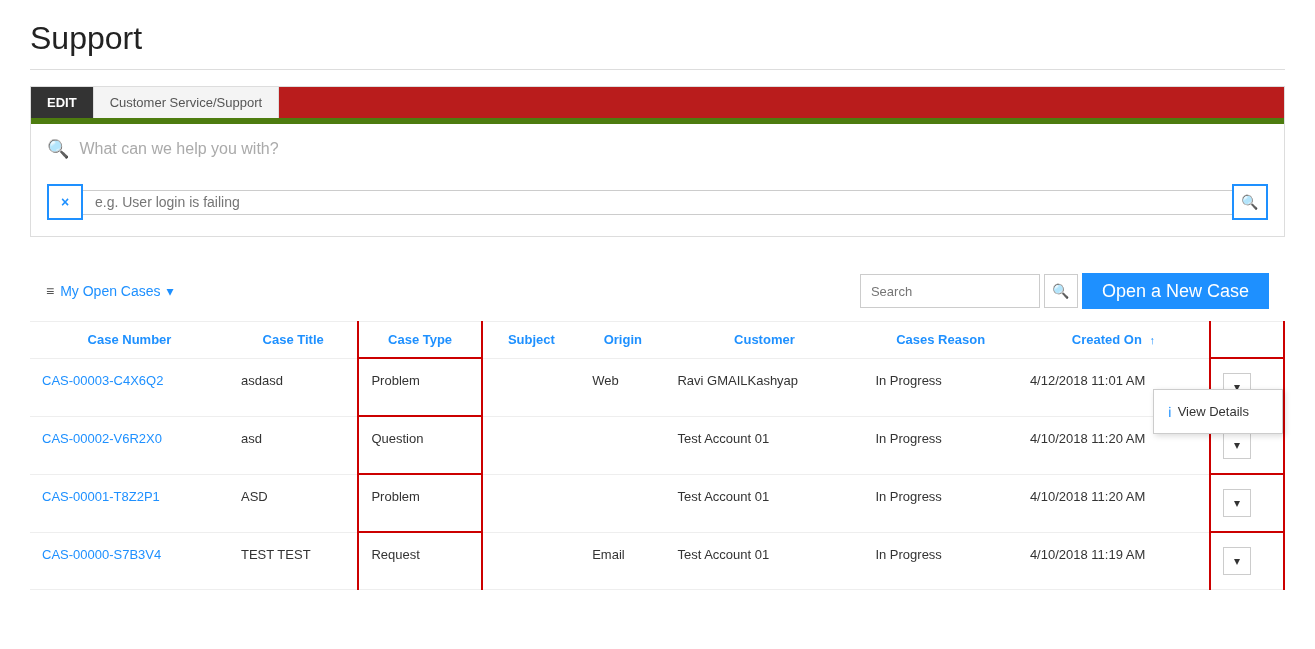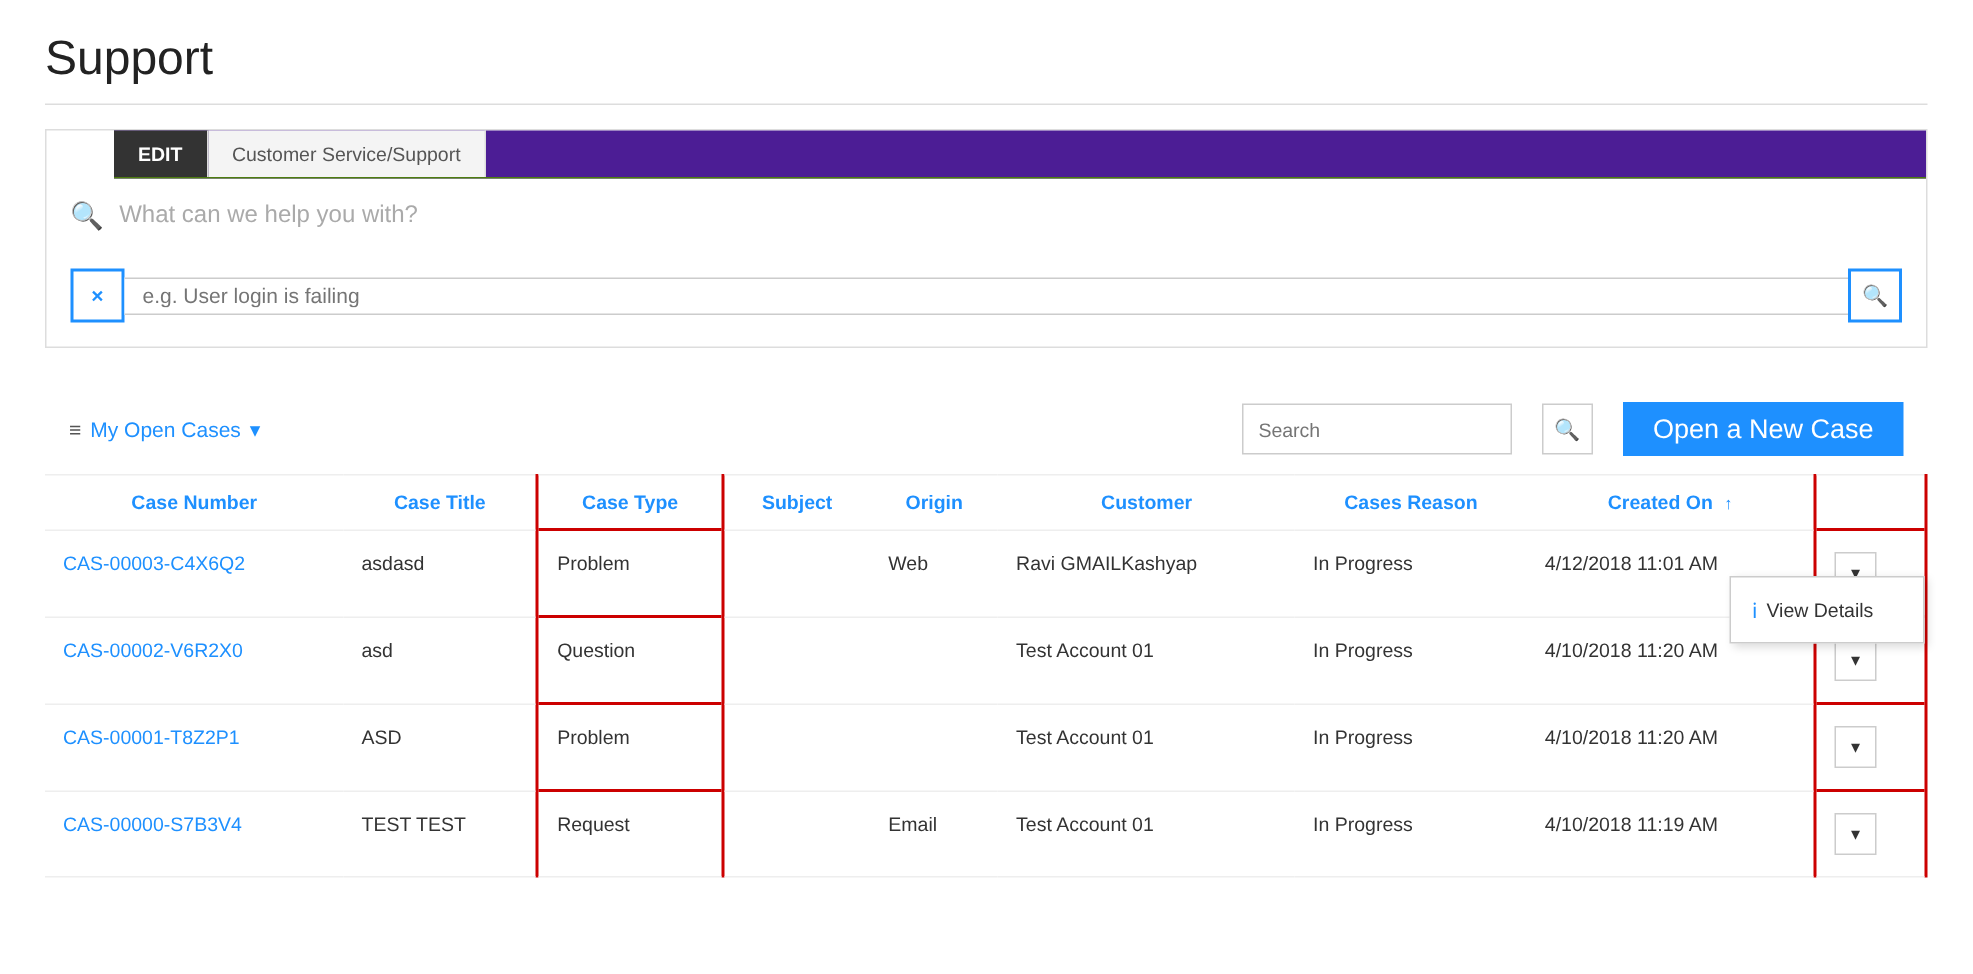--- a/index.html
+++ b/index.html
@@ -4,40 +4,40 @@
   <style>
     * { box-sizing: border-box; margin: 0; padding: 0; }
     body { font-family: 'Segoe UI', Arial, sans-serif; background: #fff; color: #333; font-size: 14px; }
 
     .page-wrapper { padding: 20px 30px; max-width: 1315px; }
 
     .page-title { font-size: 32px; font-weight: 300; color: #222; margin-bottom: 16px; padding-bottom: 12px; border-bottom: 1px solid #ddd; }
 
     .support-card { border: 1px solid #ddd; background: #fff; margin-bottom: 24px; }
 
-    .tab-bar { display: flex; background: #4c1d95; border-bottom: 1px solid #4d7c0f; margin-left: 45px; }
+    .tab-bar { display: flex; background: #b91c1c; border-bottom: 6px solid #4d7c0f; }
     .tab-item { padding: 8px 16px; font-size: 13px; cursor: pointer; border-right: 1px solid #ddd; }
     .tab-item.active { background: #333; color: #fff; font-weight: bold; }
     .tab-item.secondary { color: #555; background: #f4f4f4; }
 
     .search-hero { display: flex; align-items: center; padding: 14px 16px; gap: 10px; }
     .search-hero-icon { color: #555; font-size: 18px; }
     .search-hero-text { font-size: 16px; color: #aaa; }
 
     .search-bar-row { display: flex; align-items: center; padding: 10px 16px 16px; gap: 0; }
     .search-clear-btn { width: 36px; height: 36px; background: #fff; border: 2px solid #1e90ff; color: #1e90ff; display: flex; align-items: center; justify-content: center; cursor: pointer; font-size: 14px; font-weight: bold; flex-shrink: 0; }
     .search-input { flex: 1; height: 25px; border: 1px solid #ccc; border-left: none; border-right: none; padding: 0 12px; font-size: 14px; color: #999; outline: none; }
     .search-go-btn { width: 36px; height: 36px; background: #fff; border: 2px solid #1e90ff; color: #1e90ff; display: flex; align-items: center; justify-content: center; cursor: pointer; font-size: 14px; flex-shrink: 0; }
 
     .cases-section { padding: 0; }
 
     .cases-toolbar { display: flex; align-items: center; justify-content: space-between; padding: 12px 16px; }
     .my-open-cases-btn { color: #1e90ff; background: none; border: none; cursor: pointer; font-size: 14px; display: flex; align-items: center; gap: 6px; }
     .my-open-cases-btn .icon { color: #555; font-size: 14px; }
-    .cases-toolbar-right { display: flex; align-items: center; gap: 20px; }
+    .cases-toolbar-right { display: flex; align-items: center; gap: 4px; }
 
     .search-filter-input { height: 34px; border: 1px solid #ccc; padding: 0 10px; font-size: 13px; width: 180px; outline: none; }
     .search-filter-btn { width: 34px; height: 34px; background: #fff; border: 1px solid #ccc; color: #555; display: flex; align-items: center; justify-content: center; cursor: pointer; font-size: 14px; }
 
     .open-new-case-btn { height: 36px; background: #1e90ff; color: #fff; border: none; padding: 0 20px; font-size: 18px; cursor: pointer; white-space: nowrap; }
 
     .cases-table { width: 100%; border-collapse: collapse; }
     .cases-table th { text-align: center; padding: 10px 12px; font-size: 13px; color: #1e90ff; font-weight: 600; border-top: 1px solid #eee; border-bottom: 1px solid #eee; background: #fff; white-space: nowrap; }
     .cases-table th .sort-icon { margin-left: 4px; font-size: 11px; }
     .cases-table td { padding: 14px 12px; font-size: 13px; border-bottom: 1px solid #eee; vertical-align: top; }

